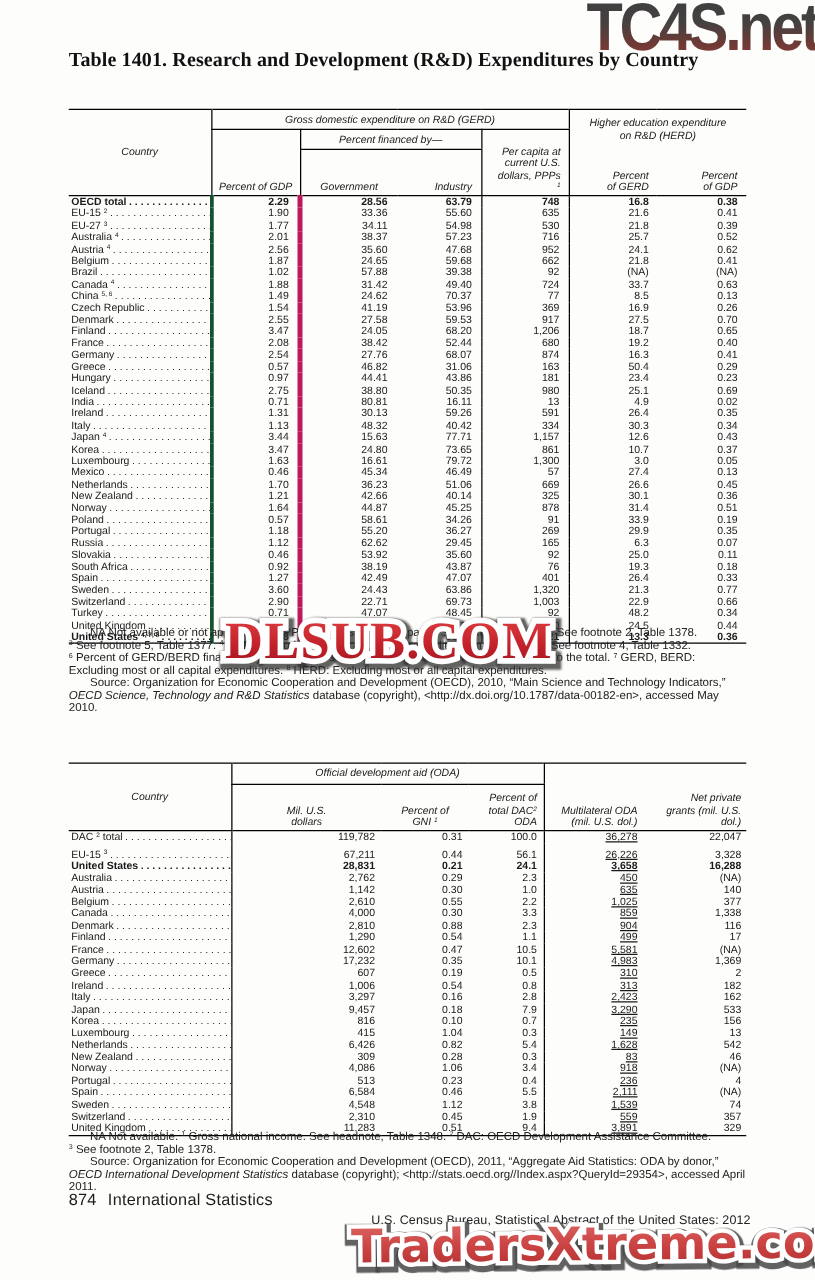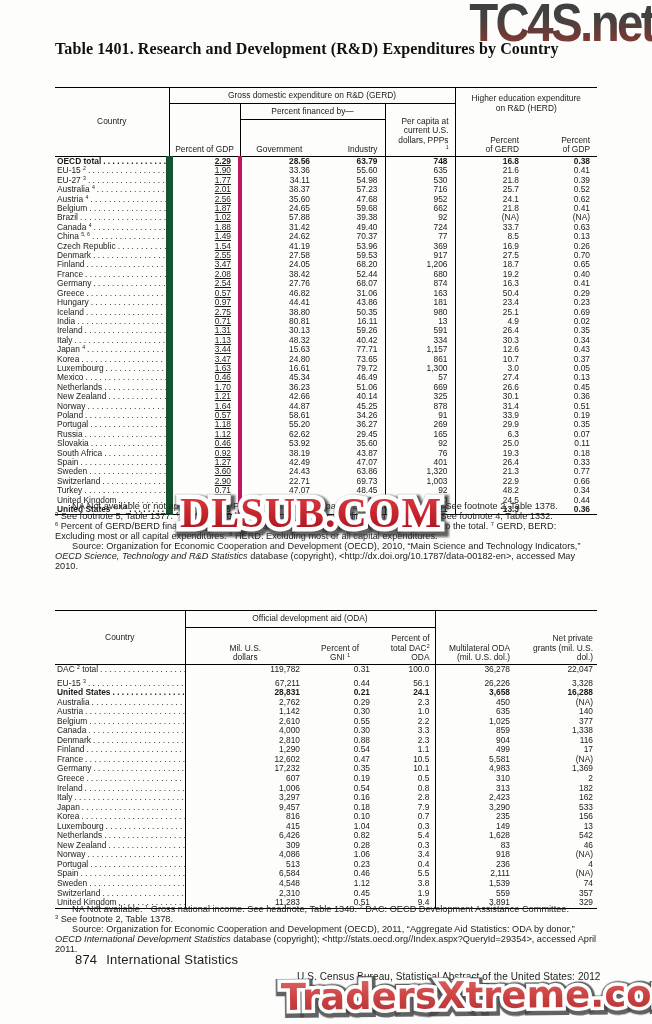--- a/index.html
+++ b/index.html
@@ -6,21 +6,21 @@
   #page{position:relative;width:652px;height:1024px;background:#fdfdfc;overflow:hidden;
         font-family:"Liberation Sans",sans-serif;color:#1a1a1a;}
   sup{font-size:0.62em;vertical-align:0.5em;line-height:0;}
 
   .tbl-title{position:absolute;left:55px;font-family:"Liberation Serif",serif;
              font-weight:700;font-size:16px;letter-spacing:0.1px;color:#111;}
   .headnote{position:absolute;left:55px;width:540px;font-size:9.2px;line-height:10.6px;color:#222;}
 
   table{border-collapse:collapse;table-layout:fixed;position:absolute;left:55px;width:542px;
         border-top:1.5px solid #000;border-bottom:1.5px solid #000;font-size:8.4px;}
-  th{font-weight:normal;font-size:8.4px;line-height:9.6px;padding:1px 2px;color:#1a1a1a;}
+  th{font-weight:normal;font-size:8.4px;line-height:9.6px;padding:1px 2px;color:#1a1a1a;font-style:italic;}
   th.bot{border-bottom:1px solid #000;}
   .blh{border-left:1px solid #000;}
   .h-group{text-align:center;vertical-align:middle;}
   .h-col{vertical-align:bottom;}
   .h-country{text-align:center;vertical-align:middle;}
   .right{text-align:right;}
   .center{text-align:center;}
   .rule-under{border-bottom:1px solid #000;}
   .narrow{display:inline-block;}
   td{padding:0;line-height:9.4px;vertical-align:baseline;}
@@ -29,46 +29,46 @@
   tr.gap td{padding-top:4px;}
   .cc{display:flex;overflow:hidden;padding-left:2px;}
   .cname{white-space:nowrap;}
   .dots{flex:1;overflow:hidden;white-space:nowrap;margin-left:2px;}
   .dots::before{content:". . . . . . . . . . . . . . . . . . . . . . . . . . . . . . . . . . . . . . . . . . .";}
 
   #t1401{top:87px;}
   #t1401 thead tr:nth-child(1) th{height:13px;}
   #t1401 thead tr:nth-child(2) th{height:13px;}
   #t1401 thead tr:nth-child(3) th{height:34px;}
-  #t1401 td:nth-child(2){padding-right:7px;border-left:7px solid #14532d;text-decoration:underline;}
+  #t1401 td:nth-child(2){padding-right:7px;border-left:3px solid #14532d;}
   #t1401 td:nth-child(3){padding-right:8px;border-left:4px solid #be185d;}
   #t1401 td:nth-child(4){padding-right:7px;}
   #t1401 td:nth-child(5){padding-right:7px;border-left:1px solid #000;}
   #t1401 td:nth-child(6){padding-right:6px;border-left:1px solid #000;}
   #t1401 td:nth-child(7){padding-right:7px;}
 
   #t1402{top:610px;}
   #t1402 thead tr:nth-child(1) th{height:14px;}
   #t1402 thead tr:nth-child(2) th{height:34px;}
   #t1402 td{line-height:9.55px;}
   #t1402 td:nth-child(2){padding-right:5px;border-left:1px solid #000;}
   #t1402 td:nth-child(3){padding-right:5px;}
   #t1402 td:nth-child(4){padding-right:5px;}
-  #t1402 td:nth-child(5){padding-right:10px;border-left:1px solid #000;}
+  #t1402 td:nth-child(5){padding-right:10px;border-left:1px solid #000;text-decoration:underline;}
   #t1402 td:nth-child(6){padding-right:4px;}
 
   .footblock{position:absolute;left:55px;width:544px;font-size:9.2px;line-height:10px;color:#222;}
   .foot-line.ind{text-indent:17px;}
   .foot-para{text-indent:17px;}
   .it{font-style:italic;}
 
   #foot1401{top:501px;}
   #foot1402{top:904px;}
 
-  #page-footer{position:absolute;left:55px;top:952px;font-size:13px;color:#1c1c1c;letter-spacing:0.2px;margin-left:20px;}
+  #page-footer{position:absolute;left:55px;top:952px;font-size:13px;color:#1c1c1c;letter-spacing:0.2px;}
   #page-footer .pgsec{margin-left:9px;}
   #census-line{position:absolute;left:297px;top:971px;font-size:10px;letter-spacing:0.1px;color:#222;}
 
   .wm{position:absolute;z-index:10;pointer-events:none;}
   .wm span{position:absolute;left:0;top:0;white-space:nowrap;}
 
   #wm-top{top:-9px;right:-2px;height:60px;width:230px;}
   #wm-top span{position:absolute;right:0;left:auto;
     font-family:"Liberation Sans",sans-serif;font-weight:700;font-size:54px;letter-spacing:-3px;
     transform:scaleX(0.88);transform-origin:right top;

